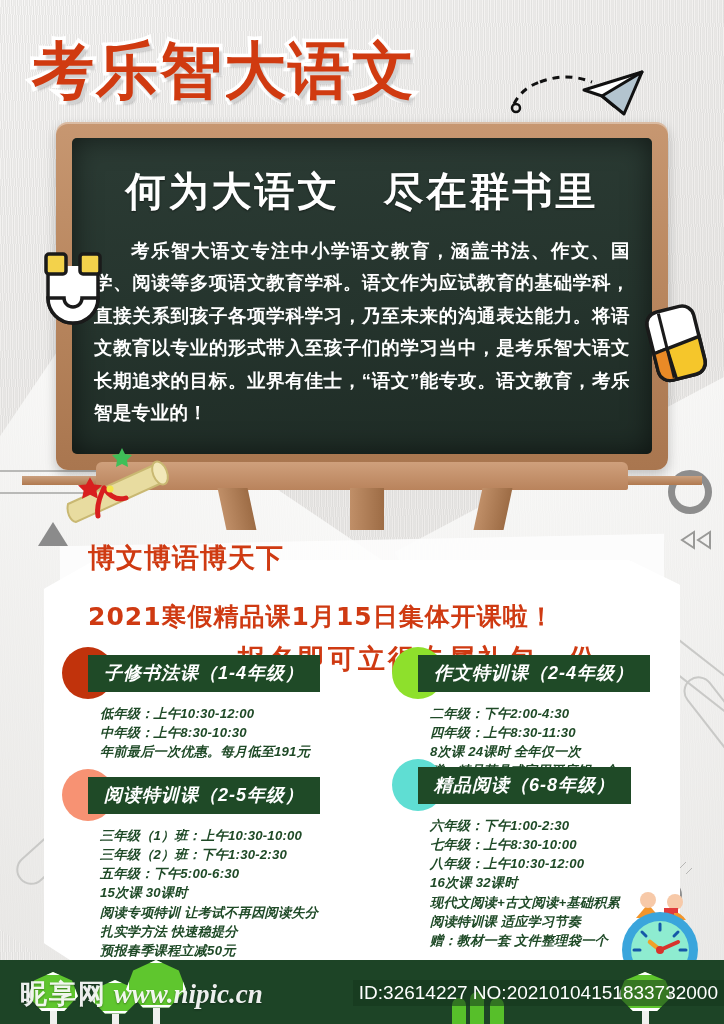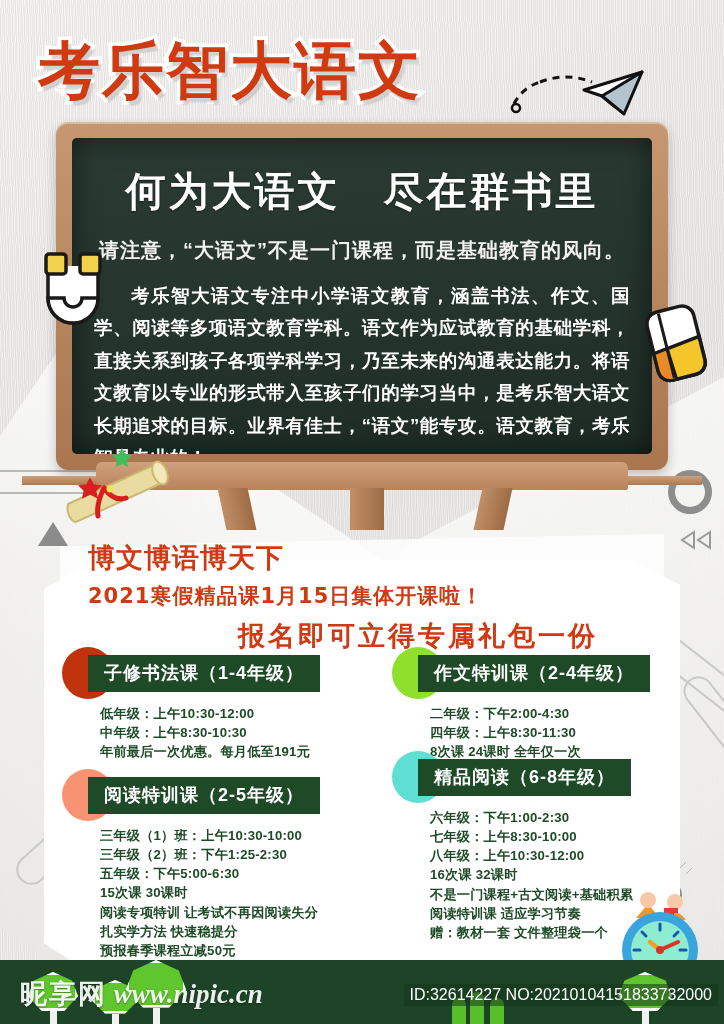--- a/index.html
+++ b/index.html
@@ -73,21 +73,21 @@
     width: 110px; height: 30px;
   }
   .zigzag {
     width: 90px; height: 34px;
     background:
       linear-gradient(135deg, transparent 48%, #b7b7b5 48%, #b7b7b5 54%, transparent 54%) 0 0/12px 12px repeat-x;
   }
 
   
   .title {
-    position: absolute; left: 38px; top: 38px;
+    position: absolute; left: 32px; top: 38px;
     font-size: 62px; line-height: 1.05; font-weight: 900;
     letter-spacing: 2px;
     color: #d03a10;
     -webkit-text-stroke: 7px #ffffff;
     paint-order: stroke fill;
     text-shadow: 3px 4px 2px rgba(120,120,120,.35);
     font-family: "DejaVu Sans", "Liberation Sans", sans-serif;
     white-space: nowrap;
   }
 
@@ -160,33 +160,33 @@
   .plane  { position: absolute; left: 506px; top: 58px; width: 140px; height: 66px; }
 
   
   .promo {
     position: absolute; left: 0; top: 540px; width: 724px;
     color: #cf3a12;
     font-weight: 900;
     font-family: "DejaVu Sans", "Liberation Sans", sans-serif;
   }
   .promo .l1 { font-size: 27px; margin-left: 88px; letter-spacing: 1px; }
-  .promo .l2 { font-size: 21px; margin-left: 88px; margin-top: 6px; letter-spacing: 1px; }
+  .promo .l2 { font-size: 25px; margin-left: 88px; margin-top: 24px; letter-spacing: 1px; }
   .promo .l3 { font-size: 27px; margin-left: 238px; margin-top: 8px; letter-spacing: 3px; }
 
   
   .cards {
     position: absolute; left: 60px; top: 655px;
     width: 620px; height: 300px;
   }
-  .card { position: absolute; width: 300px; }
+  .card { position: absolute; width: 300px; font-style: italic; }
   .card.c1 { left: 0px;   top: 0px; }
   .card.c2 { left: 330px; top: 0px; }
   .card.c3 { left: 0px;   top: 122px; }
-  .card.c4 { left: 330px; top: 104px; }
+  .card.c4 { left: 330px; top: 112px; }
   .card .dot {
     position: absolute; left: 2px; top: -8px;
     width: 52px; height: 52px; border-radius: 50%;
   }
   .card .label {
     position: relative;
     display: inline-block;
     background: #1f4a27;
     color: #ffffff;
     font-size: 18px; font-weight: 700;
@@ -230,23 +230,23 @@
     position: absolute; left: 20px; bottom: 12px;
     color: rgba(255,255,255,.92);
     font-size: 27px; font-weight: 800; font-style: italic;
     text-shadow: 0 1px 2px rgba(0,0,0,.35);
     letter-spacing: 0px;
     white-space: nowrap;
     font-family: Liberation Serif, serif;
   }
   .watermark .cn { font-style: normal; letter-spacing: 2px; }
   .idtag {
-    position: absolute; right: 6px; bottom: 18px;
+    position: absolute; right: 0; bottom: 18px;
     color: #ffffff;
-    font-size: 16px;
+    font-size: 19px;
     background: rgba(20,55,28,.55);
     padding: 2px 6px;
     white-space: nowrap;
   }
 </style>
 </head>
 <body>
 
 <div id="poster">
 
@@ -278,21 +278,20 @@
       <path d="M34 24 q26 -10 52 0" fill="none" stroke="#111" stroke-width="3" stroke-dasharray="7 6"></path>
       <circle cx="10" cy="50" r="4" fill="none" stroke="#111" stroke-width="2.5"></circle>
       <path d="M78 32 L136 14 L108 48 L96 38 Z" fill="#ffffff" stroke="#111" stroke-width="3" stroke-linejoin="round"></path>
       <path d="M96 38 L136 14 L118 56 Z" fill="#b3c4cf" stroke="#111" stroke-width="3" stroke-linejoin="round"></path>
     </svg>
   </div>
 
   <div class="board-frame">
     <div class="board-inner">
       <div class="board-headline">何为大语文　尽在群书里</div>
-      <div class="board-sub">请注意，“大语文”不是一门课程，而是基础教育的风向。</div>
       <div class="board-body">考乐智大语文专注中小学语文教育，涵盖书法、作文、国学、阅读等多项语文教育学科。语文作为应试教育的基础学科，直接关系到孩子各项学科学习，乃至未来的沟通表达能力。将语文教育以专业的形式带入至孩子们的学习当中，是考乐智大语文长期追求的目标。业界有佳士，“语文”能专攻。语文教育，考乐智是专业的！</div>
     </div>
   </div>
 
   <div class="easel-rail"></div>
   <div class="easel-tray"></div>
   <div class="leg l"></div>
   <div class="leg c"></div>
   <div class="leg r"></div>
 
@@ -352,37 +351,37 @@
           <div>四年级：上午8:30-11:30</div>
           <div>8次课  24课时  全年仅一次</div>
           <div>赠：精品茶具或家用平底锅一个</div>
         </div>
     </div>
     <div class="card c3">
       <div class="dot" style="background: rgb(247, 146, 115);"></div>
       <div class="label">阅读特训课（2-5年级）</div>
       <div class="lines">
           <div>三年级（1）班：上午10:30-10:00</div>
-          <div>三年级（2）班：下午1:25-2:30</div>
+          <div>三年级（2）班：下午1:30-2:30</div>
           <div>五年级：下午5:00-6:30</div>
           <div>15次课  30课时</div>
           <div>阅读专项特训  让考试不再因阅读失分</div>
           <div>扎实学方法  快速稳提分</div>
           <div>预报春季课程立减50元</div>
         </div>
     </div>
     <div class="card c4">
       <div class="dot" style="background: rgb(95, 222, 211);"></div>
       <div class="label">精品阅读（6-8年级）</div>
       <div class="lines">
           <div>六年级：下午1:00-2:30</div>
           <div>七年级：上午8:30-10:00</div>
           <div>八年级：上午10:30-12:00</div>
           <div>16次课  32课时</div>
-          <div>不是一门课程+古文阅读+基础积累</div>
+          <div>现代文阅读+古文阅读+基础积累</div>
           <div>阅读特训课  适应学习节奏</div>
           <div>赠：教材一套  文件整理袋一个</div>
         </div>
     </div>
   </div>
 
   <div class="kids">
     <svg width="86" height="60" viewBox="0 0 86 60">
       <path d="M18 34 q10 -16 22 0" fill="#f2952b"></path>
       <path d="M16 34 l24 0 -12 -14 Z" fill="#f2952b"></path>

